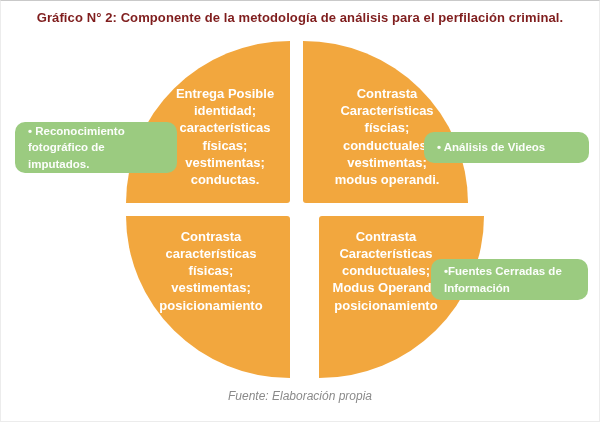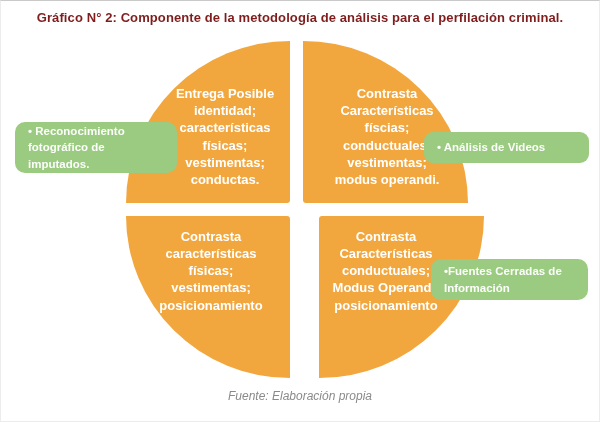--- a/index.html
+++ b/index.html
@@ -33,21 +33,21 @@
         border-top-left-radius:3px;border-top-right-radius:0;
         border-bottom-right-radius:100%;border-bottom-left-radius:0;
         justify-content:flex-start;align-items:flex-start;padding:12px 0 0 8px;margin-left:16px;}
   .callout{
     position:absolute;background:#9BCB80;border-radius:10px;box-sizing:border-box;
     color:rgba(255,255,255,.97);font-size:11.5px;font-weight:bold;line-height:1.45;
     display:flex;align-items:center;padding:3px 10px 3px 13px;
   }
   .c-lt{left:14px;top:121px;width:162px;height:51px;}
   .c-lb{left:14px;top:237px;width:162px;height:51px;}
-  .c-rt{left:423px;top:131px;width:165px;height:31px;border-radius:9px;}
+  .c-rt{left:423px;top:131px;width:165px;height:31px;}
   .c-rb{left:430px;top:231px;width:157px;height:41px;margin-top:27px;}
   .caption{
     position:absolute;top:388px;left:0;width:100%;text-align:center;
     font-size:12px;font-style:italic;color:#8a8a8a;
   }
 </style>
 </head>
 <body>
 
 <div class="page">

